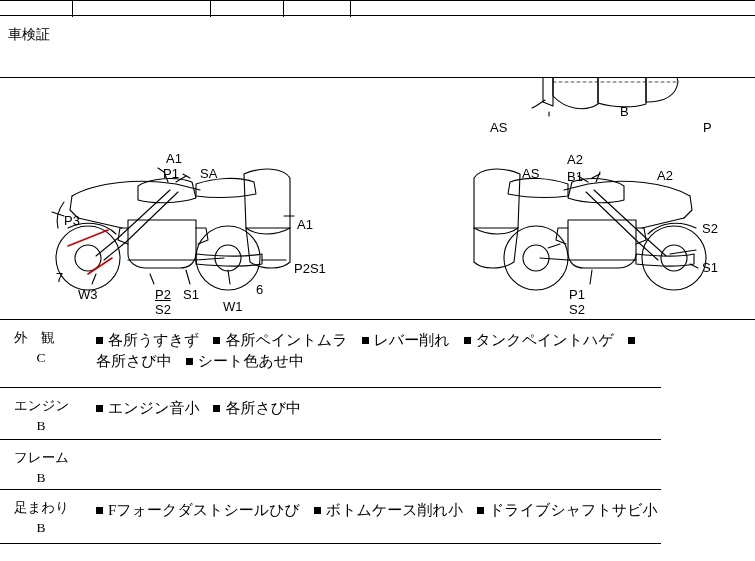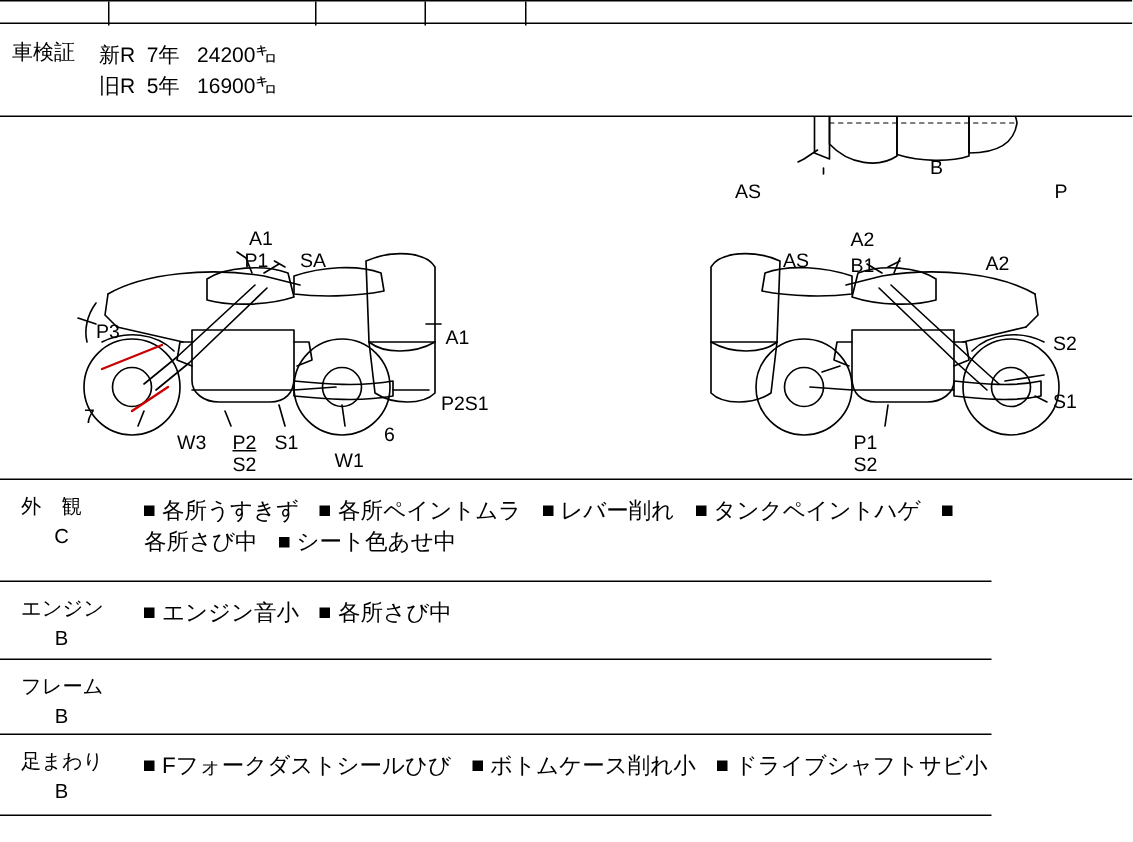--- a/index.html
+++ b/index.html
@@ -75,20 +75,21 @@
     font-family: "Liberation Sans", sans-serif;
     white-space: pre;
   }
   
   .cond-row {
     position: absolute;
     left: 0;
     width: 661px;
     border-bottom: 1px solid #000;
     box-sizing: border-box;
+    font-family: Liberation Serif, serif;
   }
   .cond-cat {
     position: absolute;
     left: 14px;
     top: 8px;
     font-size: 13.5px;
     line-height: 20px;
   }
   .cond-cat .grade {
     display: block;
@@ -121,24 +122,20 @@
 
   <div class="top-strip">
     <div class="vline" style="left:72px"></div>
     <div class="vline" style="left:210px"></div>
     <div class="vline" style="left:283px"></div>
     <div class="vline" style="left:350px"></div>
   </div>
 
   <div class="insp-row">
     <div class="insp-label">車検証</div>
-    <div class="insp-lines">
-      <div class="ln">新R  7年   24200㌔</div>
-      <div class="ln">旧R  5年   16900㌔</div>
-    </div>
   </div>
 
   <div class="draw-area">
 
     <svg width="755" height="241" viewBox="0 0 755 241">
       <g fill="none" stroke="#000" stroke-width="1.1" stroke-linejoin="round" stroke-linecap="round">
 
         <g>
 
           <path d="M536 -30 L536 -30"></path>
@@ -274,21 +271,21 @@
     <div class="lbl" style="left:620px; top:26px;">B</div>
     <div class="lbl" style="left:703px; top:42px;">P</div>
 
     <div class="lbl" style="left:166px; top:73px;">A1</div>
     <div class="lbl" style="left:163px; top:88px;">P1</div>
     <div class="lbl" style="left:200px; top:88px;">SA</div>
     <div class="lbl" style="left:28px; top:135px;margin-left:36px;">P3</div>
     <div class="lbl" style="left:297px; top:139px;">A1</div>
     <div class="lbl" style="left:294px; top:183px;">P2S1</div>
     <div class="lbl" style="left:56px; top:192px;">7</div>
-    <div class="lbl" style="left:78px; top:209px;margin-left:40px;">W3</div>
+    <div class="lbl" style="left:78px; top:209px;">W3</div>
     <div class="lbl" style="left:155px; top:209px;text-decoration:underline;">P2</div>
     <div class="lbl" style="left:183px; top:209px;">S1</div>
     <div class="lbl" style="left:155px; top:224px;">S2</div>
     <div class="lbl" style="left:223px; top:221px;">W1</div>
     <div class="lbl" style="left:256px; top:204px;">6</div>
 
     <div class="lbl" style="left:522px; top:88px;">AS</div>
     <div class="lbl" style="left:567px; top:74px;">A2</div>
     <div class="lbl" style="left:567px; top:91px;">B1</div>
     <div class="lbl" style="left:657px; top:90px;">A2</div>

